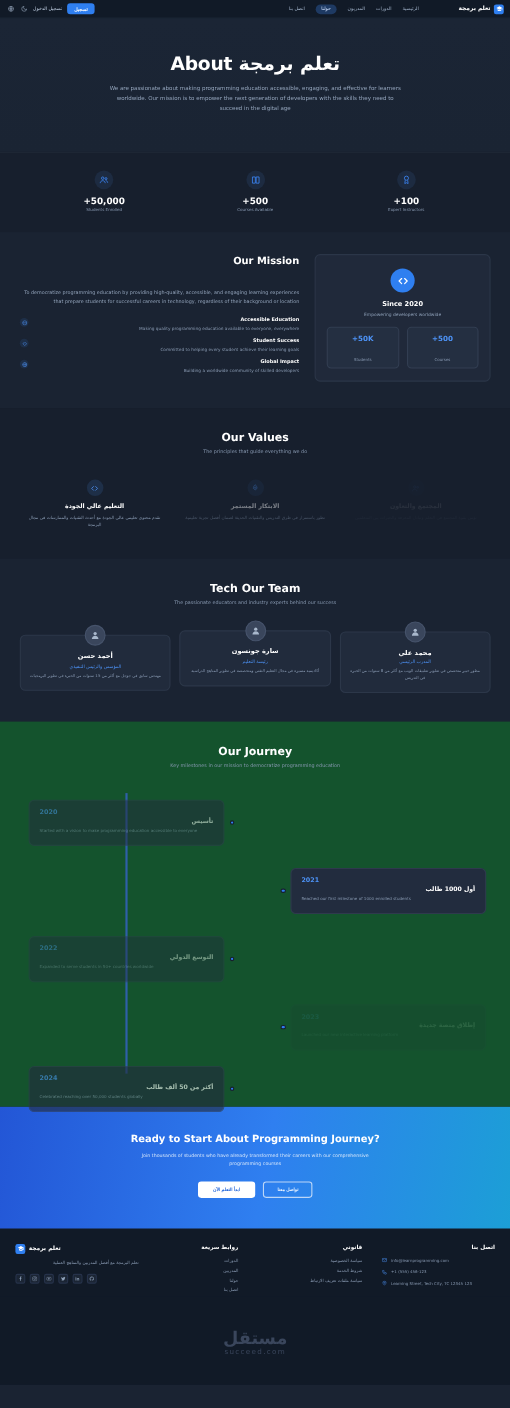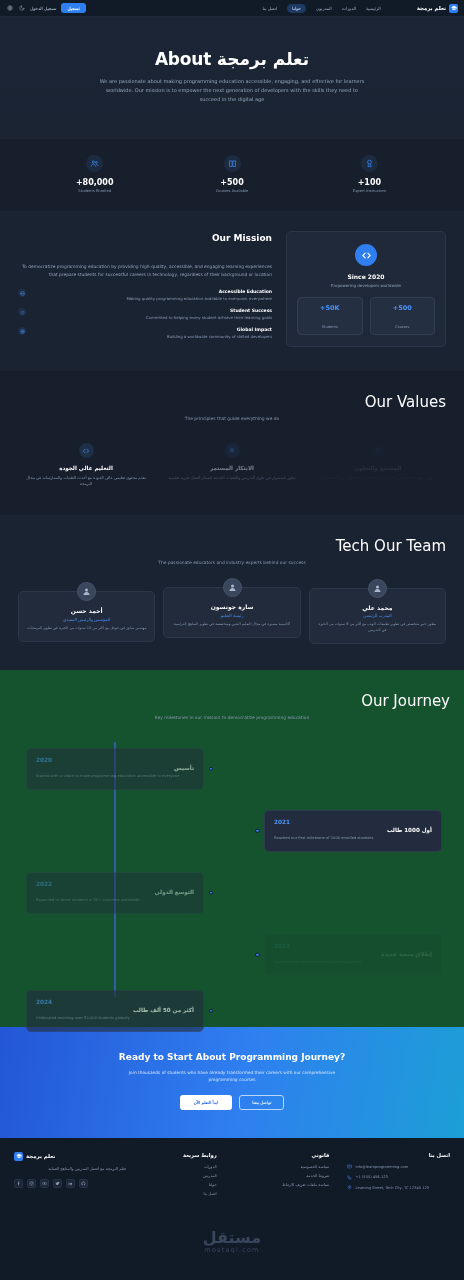--- a/index.html
+++ b/index.html
@@ -104,21 +104,21 @@
     display:flex;align-items:center;justify-content:center;color:#4d93f7;flex-shrink:0;
   }
   .m-feat-ico svg{ width:5px;height:5px; }
   .m-feat-body{ flex:1; text-align:right; }
   .m-feat-t{ font-size:4.5px; font-weight:bold; color:#ffffff; margin-bottom:1.5px; direction:ltr; text-align:right; }
   .m-feat-d{ font-size:3.9px; color:#8b9cb4; direction:ltr; text-align:right; line-height:5.5px; }
 
   
   .values{ background:#171f2d; padding:22px 18px 28px; }
   .sec-head{ text-align:center; margin-bottom:22px; }
-  .sec-head h2{ font-size:15px; font-weight:normal; color:#fff; margin-bottom:5px; direction:ltr;text-align:right; }
+  .sec-head h2{ font-size:10px; font-weight:bold; color:#fff; margin-bottom:5px; direction:ltr; }
   .sec-head p{ font-size:4.4px; color:#8798b0; direction:ltr; }
   .values-row{ display:flex; gap:10px; align-items:flex-start; }
   .value-card{ flex:1; text-align:center; padding:0 4px; }
   .value-card.v1{ opacity:.07; }
   .value-card.v2{ opacity:.42; }
   .value-card.v3{ opacity:1; }
   .v-ico{
     width:15px;height:15px;border-radius:50%;background:#1e2f48;
     margin:0 auto 7px; display:flex;align-items:center;justify-content:center;color:#4d93f7;
   }
@@ -299,21 +299,21 @@
     </div>
     <div class="stat">
       <span class="stat-ico">
         <svg viewBox="0 0 24 24" fill="none" stroke="currentColor" stroke-width="2">
             <circle cx="9" cy="8" r="3"></circle>
             <path d="M3 20c0-3.3 2.7-6 6-6s6 2.7 6 6"></path>
             <circle cx="17" cy="9" r="2.4"></circle>
             <path d="M16 14c3 0 5 2.2 5 5"></path>
           </svg>
       </span>
-      <div class="stat-num">+80,000</div>
+      <div class="stat-num">+50,000</div>
       <div class="stat-lbl">Students Enrolled</div>
     </div>
   </section>
 
   <section class="mission">
     <div class="mission-card">
       <span class="mc-ico">
         <svg viewBox="0 0 24 24" fill="none" stroke="currentColor" stroke-width="2.4" stroke-linecap="round">
             <path d="M9 7l-5 5 5 5M15 7l5 5-5 5"></path>
           </svg>
@@ -608,16 +608,16 @@
                 <path d="M12 2a10 10 0 00-3.2 19.5c.5.1.7-.2.7-.5v-1.8c-2.8.6-3.4-1.3-3.4-1.3-.5-1.2-1.1-1.5-1.1-1.5-.9-.6.1-.6.1-.6 1 .1 1.5 1 1.5 1 .9 1.5 2.4 1.1 3 .8a2 2 0 01.6-1.4c-2.2-.2-4.6-1.1-4.6-5a4 4 0 011-2.7 3.7 3.7 0 01.1-2.6s.9-.3 2.8 1a9.4 9.4 0 015 0c1.9-1.3 2.8-1 2.8-1a3.7 3.7 0 01.1 2.6 4 4 0 011 2.7c0 3.9-2.3 4.8-4.6 5a2.2 2.2 0 01.7 1.8v2.6c0 .3.2.6.7.5A10 10 0 0012 2z"></path>
               </svg>
           </span>
         </div>
       </div>
     </div>
   </footer>
 
   <div class="watermark">
     <div class="wm-ar">مستقل</div>
-    <div class="wm-en">mostaql.com</div>
+    <div class="wm-en">succeed.com</div>
   </div>
 
 </div>
 
 </body></html>

